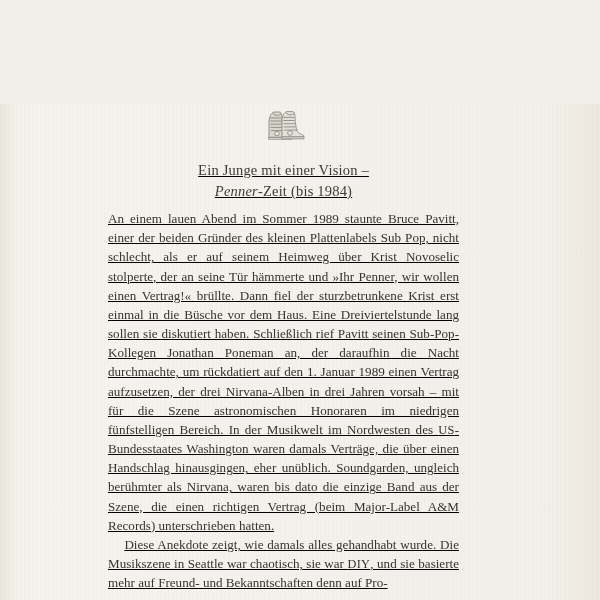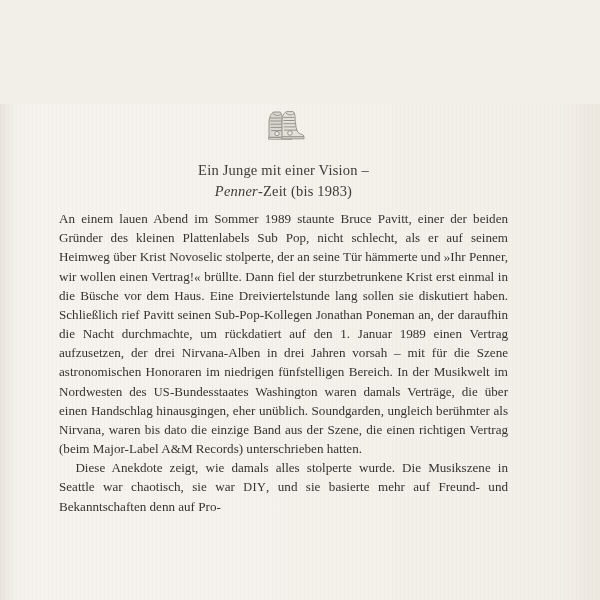--- a/index.html
+++ b/index.html
@@ -34,23 +34,24 @@
     background: repeating-linear-gradient(
       to right,
       rgba(0,0,0,0.012) 0px,
       rgba(0,0,0,0.012) 1px,
       rgba(255,255,255,0) 1px,
       rgba(255,255,255,0) 4px);
     pointer-events: none;
   }
   .content {
     position: relative;
-    padding: 0 59px;
+    padding: 0 108px;
     box-sizing: border-box;
     width: 567px;
+    text-decoration: underline;
   }
   .ornament {
     margin-top: 104px;
     text-align: center;
     height: 40px;
   }
   .ornament svg {
     display: inline-block;
   }
   .chapter-title {
@@ -111,23 +112,23 @@
           <path d="M28.8 32.9 L51 32.9 L51 34.8 L28.8 34.8 Z" fill="#eceae4"></path>
           <path d="M33 9 C35.6 11.5 39 11.4 41.2 9.4"></path>
           <path d="M30.3 13.4 L41 13.4 M30.3 16.5 L41.4 16.5 M30.5 19.7 L41.9 19.7 M30.7 22.9 L42.6 22.9 M31.1 26.1 L44.4 26.1"></path>
           <circle cx="37" cy="29" r="2.3" fill="#eceae4"></circle>
         </g>
       </svg>
     </div>
 
     <div class="chapter-title">
       <span class="line1">Ein Junge mit einer Vision –</span>
-      <span class="line2"><em>Penner</em><span>-Zeit (bis 1983)</span></span>
+      <span class="line2"><em>Penner</em><span>-Zeit (bis 1984)</span></span>
     </div>
 
     <div class="body-text">
       <p><span>An einem lauen Abend im Sommer 1989 staunte Bruce Pavitt, einer der beiden Gründer des kleinen Plattenlabels Sub Pop, nicht schlecht, als er auf seinem Heimweg über Krist Novoselic stolperte, der an seine Tür hämmerte und »Ihr Penner, wir wollen einen Vertrag!« brüllte. Dann fiel der sturzbetrunkene Krist erst einmal in die Büsche vor dem Haus. Eine Dreiviertelstunde lang sollen sie diskutiert haben. Schließlich rief Pavitt seinen Sub-Pop-Kollegen Jonathan Poneman an, der daraufhin die Nacht durchmachte, um rückdatiert auf den 1. Januar 1989 einen Vertrag aufzusetzen, der drei Nirvana-Alben in drei Jahren vorsah – mit für die Szene astronomischen Honoraren im niedrigen fünfstelligen Bereich. In der Musikwelt im Nordwesten des </span><span class="smallcaps">US</span><span>-Bundesstaates Washington waren damals Verträge, die über einen Handschlag hinausgingen, eher unüblich. Soundgarden, ungleich berühmter als Nirvana, waren bis dato die einzige Band aus der Szene, die einen richtigen Vertrag (beim Major-Label A&amp;M Records) unterschrieben hatten.</span></p>
-      <p><span>Diese Anekdote zeigt, wie damals alles stolperte wurde. Die Musikszene in Seattle war chaotisch, sie war </span><span class="smallcaps">DIY</span><span>, und sie basierte mehr auf Freund- und Bekanntschaften denn auf Pro-</span></p>
+      <p><span>Diese Anekdote zeigt, wie damals alles gehandhabt wurde. Die Musikszene in Seattle war chaotisch, sie war </span><span class="smallcaps">DIY</span><span>, und sie basierte mehr auf Freund- und Bekanntschaften denn auf Pro-</span></p>
     </div>
 
   </div>
 
 </div>
 
 </body></html>

